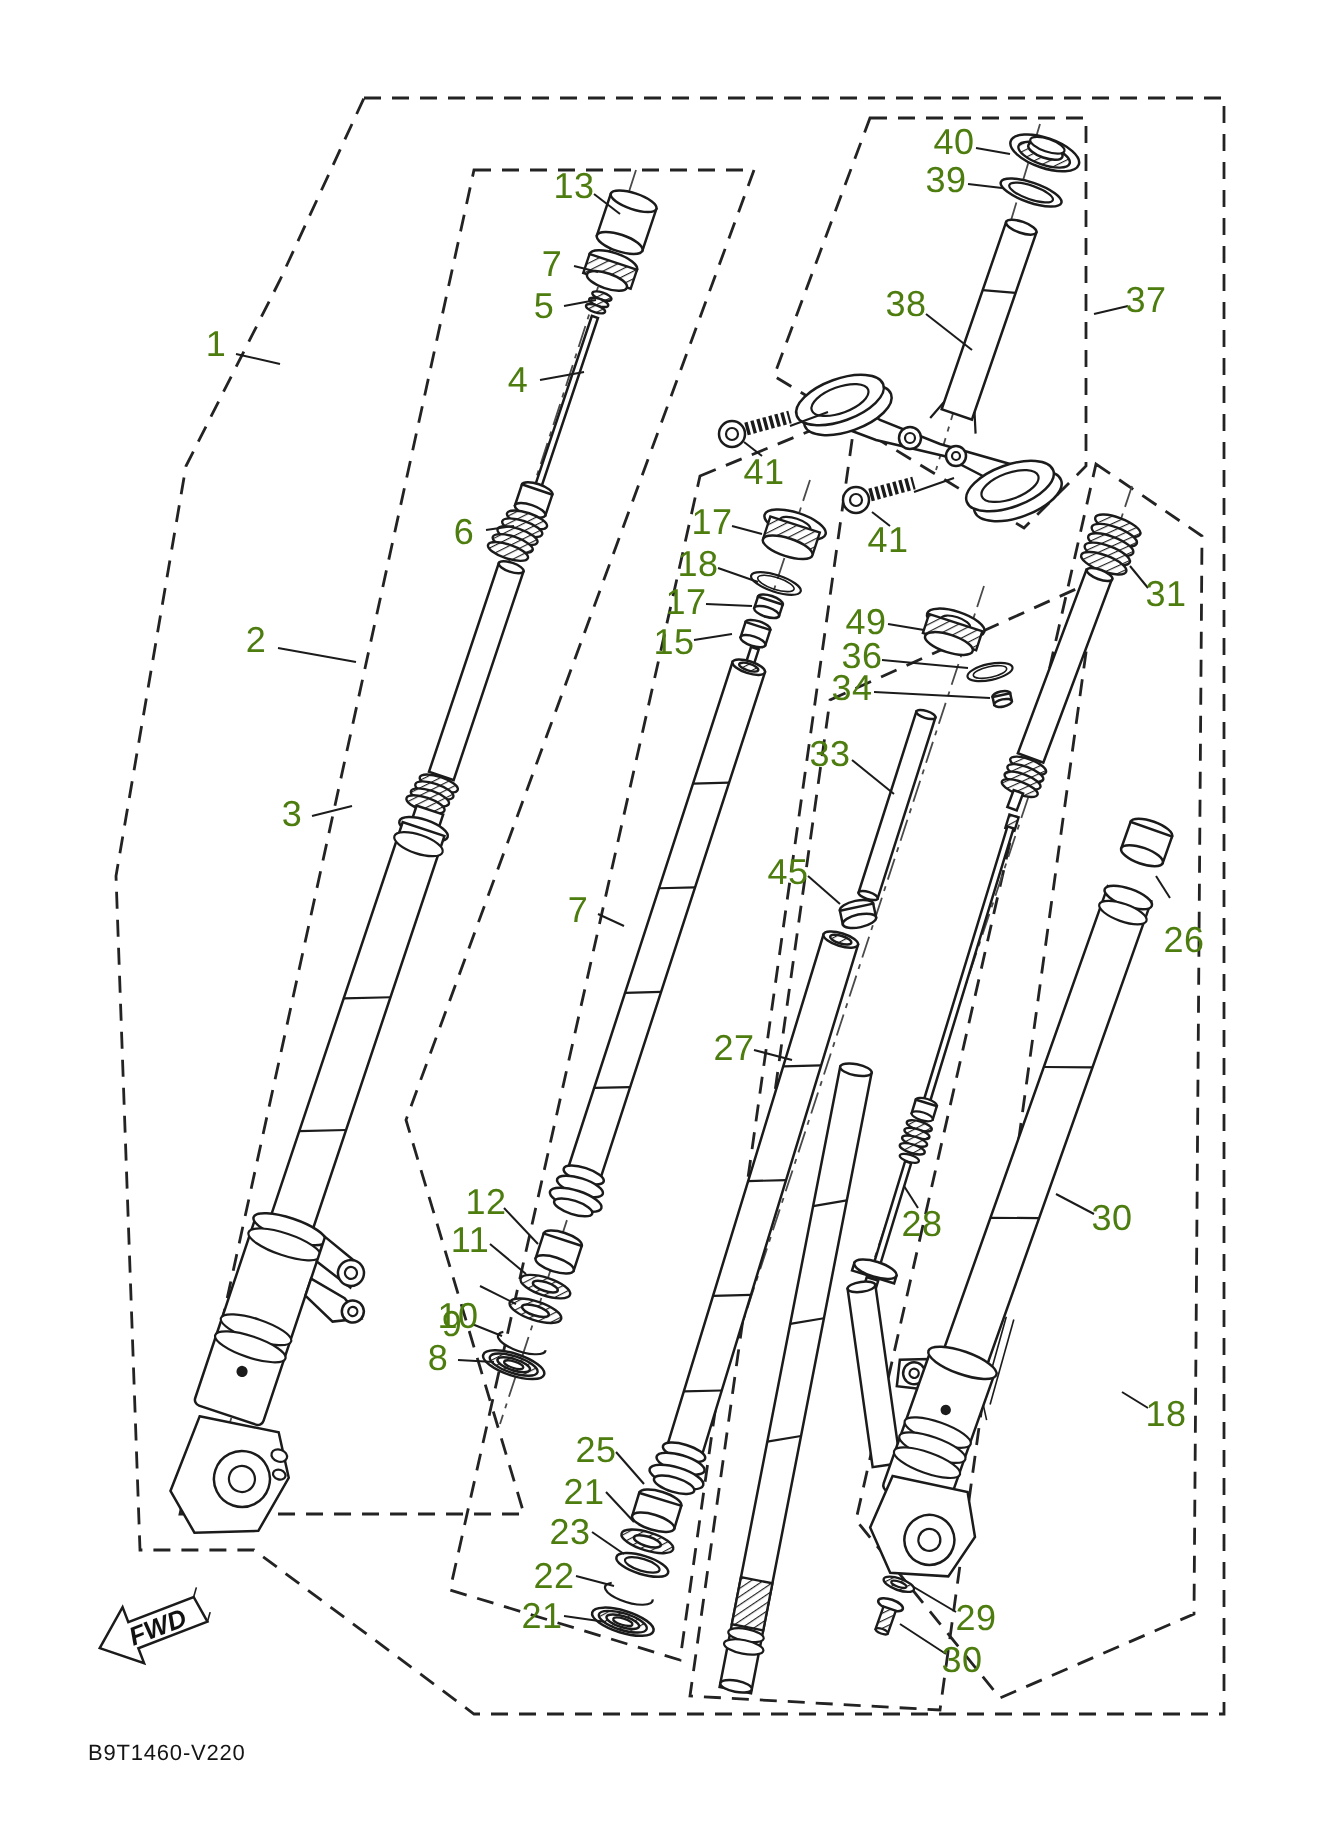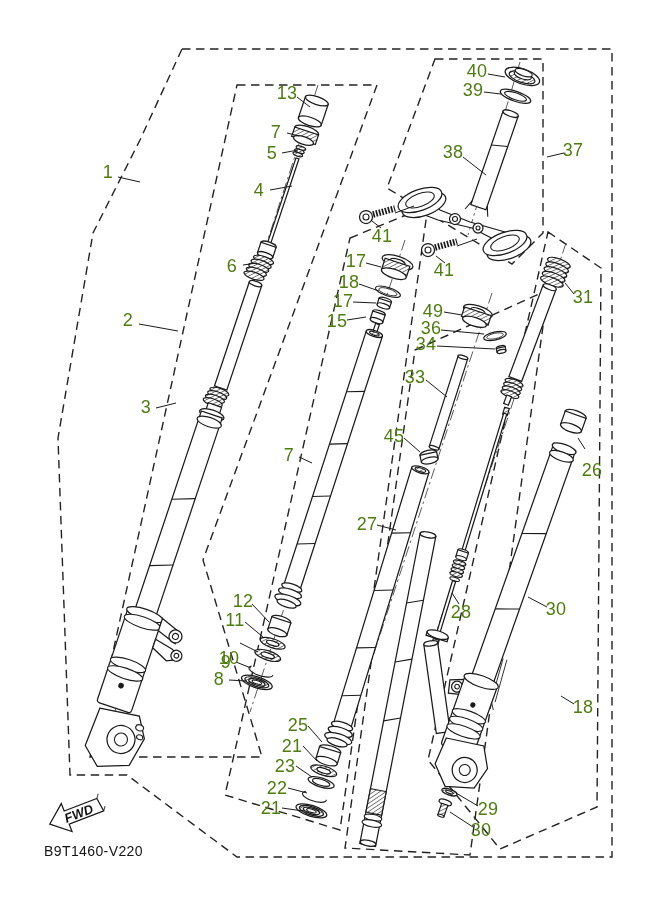--- a/index.html
+++ b/index.html
@@ -1,21 +1,21 @@
 <!DOCTYPE html>
 <html><head>
 <meta charset="utf-8">
 <style>
   html,body{margin:0;padding:0;background:#fff;}
   #stage{position:relative;width:662px;height:914px;background:#fff;overflow:hidden;
          font-family:"Liberation Sans",sans-serif;}
   #stage svg{position:absolute;left:0;top:0;}
   .plabel{position:absolute;transform:translate(-50%,-50%);font-size:18px;line-height:1;
           color:#4d7c0f;letter-spacing:.3px;white-space:nowrap;}
-  .codelabel{position:absolute;font-size:14px;color:#151515;letter-spacing:.4px;}
+  .codelabel{position:absolute;font-size:11px;color:#151515;letter-spacing:.4px;margin-top:28px;}
   
   .dash{fill:none;stroke:#232323;stroke-width:1.4;stroke-dasharray:8.5 5.5;}
   .axis{fill:none;stroke:#4a4a4a;stroke-width:.9;stroke-dasharray:11 3.5 2.5 3.5;}
   .p{fill:#fff;stroke:#1b1b1b;stroke-width:1.25;}
   .pt{fill:#fff;stroke:#1b1b1b;stroke-width:1.1;}
   .ln{fill:none;stroke:#1b1b1b;stroke-width:1.1;}
   .thin{fill:none;stroke:#1b1b1b;stroke-width:.8;}
   .ldr{stroke:#1b1b1b;stroke-width:1;}
   .hf{fill:url(#hatch);stroke:#1b1b1b;stroke-width:1.2;}
   .dot{fill:#1b1b1b;stroke:none;}

